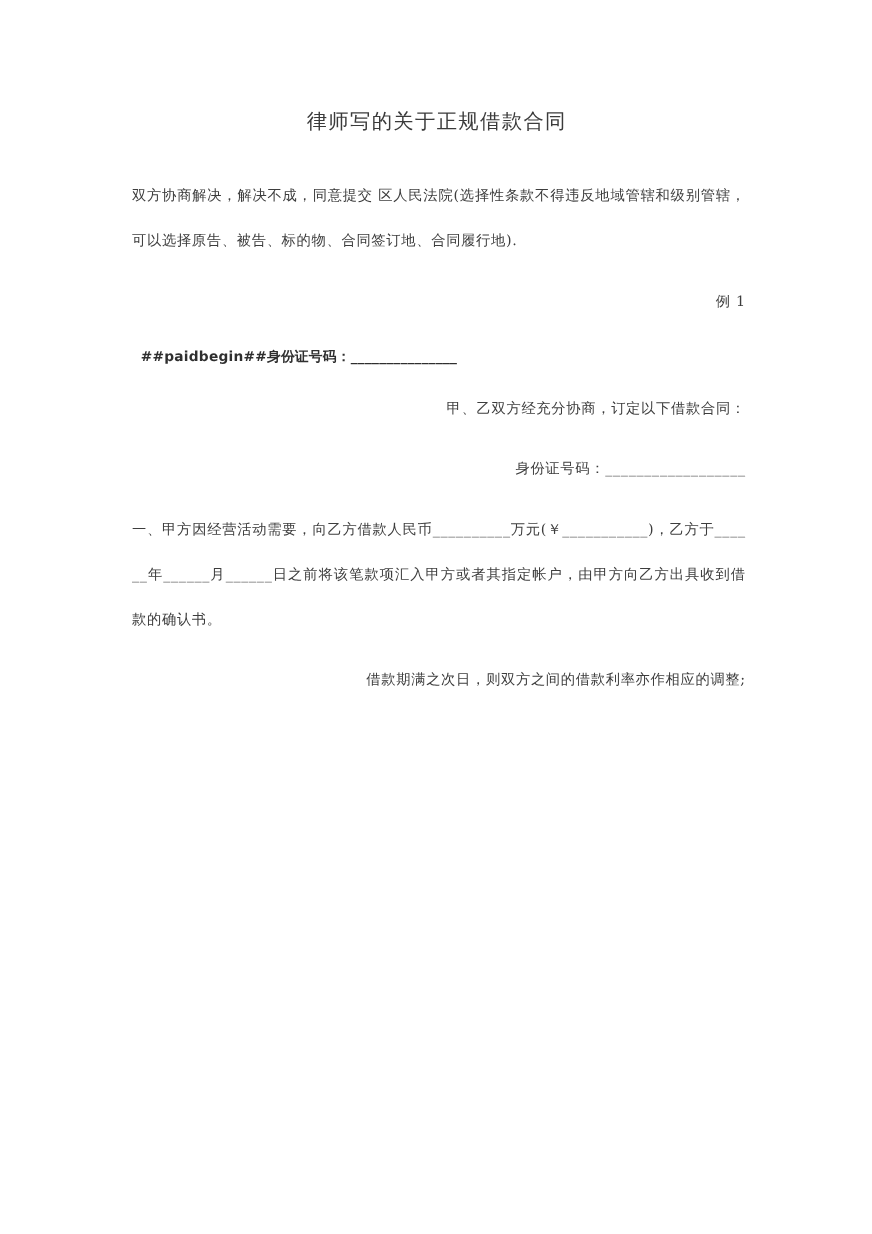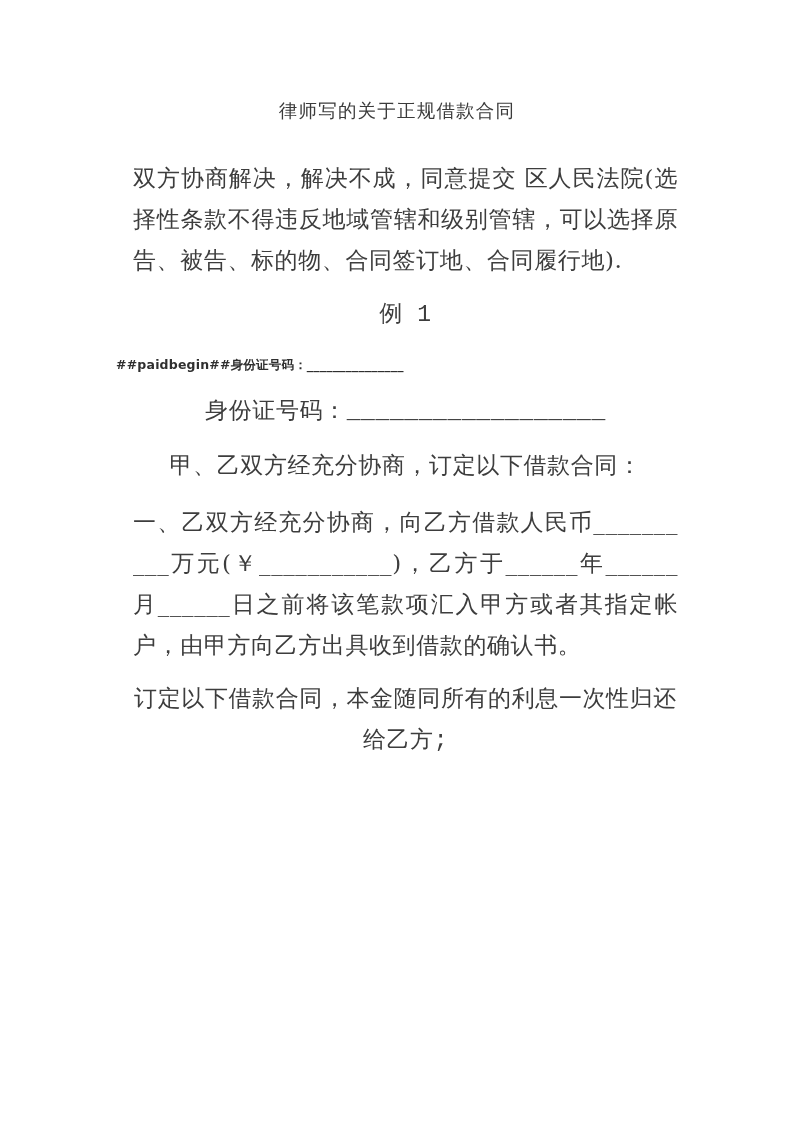--- a/index.html
+++ b/index.html
@@ -32,39 +32,38 @@
     text-align: center;
     font-size: 18.5px;
     color: #3b3b3b;
     letter-spacing: 1.2px;
     line-height: 30px;
     margin: 0 0 32px 0;
     font-weight: normal;
     font-family: "DejaVu Serif", "Liberation Serif", serif;
   }
   p.para {
-    font-size: 23px;
+    font-size: 13px;
     color: #3d3d3d;
     line-height: 41px;
-    margin: 0 0 14px 17px;
+    margin: 0 0 14px 4px;
     letter-spacing: 0.6px;
     text-align: justify;
     text-justify: inter-character;
     word-break: break-all;
     font-family: "DejaVu Serif", "Liberation Serif", serif;
   }
   p.para.nojust {
-    text-align: center;
-    font-family: Liberation Mono, monospace;
+    text-align: right;
   }
   p.small-para {
     font-size: 12.5px;
     color: #2f2f2f;
     line-height: 30px;
-    margin: 0 0 12px 0;
+    margin: 0 0 12px 12px;
     letter-spacing: 0.2px;
     font-family: "DejaVu Sans", "Liberation Sans", sans-serif;
     font-weight: 600;
     text-align: left;
   }
   .blank {
     white-space: pre;
   }
 </style>
 </head>
@@ -76,23 +75,23 @@
     <h1 class="doc-title">律师写的关于正规借款合同</h1>
 
     <p class="para">双方协商解决，解决不成，同意提交 区人民法院(选择性条款不得违反地域管辖和级别管辖，可以选择原告、被告、标的物、合同签订地、合同履行地).</p>
 
     <p class="para nojust">例 1</p>
 
 
     <p class="small-para blank">##paidbegin##身份证号码：_______________</p>
 
 
+    <p class="para nojust">甲、乙双方经充分协商，订定以下借款合同：</p>
+
     <p class="para nojust blank">身份证号码：__________________</p>
 
-    <p class="para nojust">甲、乙双方经充分协商，订定以下借款合同：</p>
-
-    <p class="para">一、乙双方经充分协商，向乙方借款人民币__________万元(￥___________)，乙方于______年______月______日之前将该笔款项汇入甲方或者其指定帐户，由甲方向乙方出具收到借款的确认书。</p>
+    <p class="para">一、甲方因经营活动需要，向乙方借款人民币__________万元(￥___________)，乙方于______年______月______日之前将该笔款项汇入甲方或者其指定帐户，由甲方向乙方出具收到借款的确认书。</p>
 
 
-    <p class="para nojust">订定以下借款合同，本金随同所有的利息一次性归还给乙方;</p>
+    <p class="para nojust">借款期满之次日，则双方之间的借款利率亦作相应的调整;</p>
 
   </div>
 </div>
 
 </body></html>

